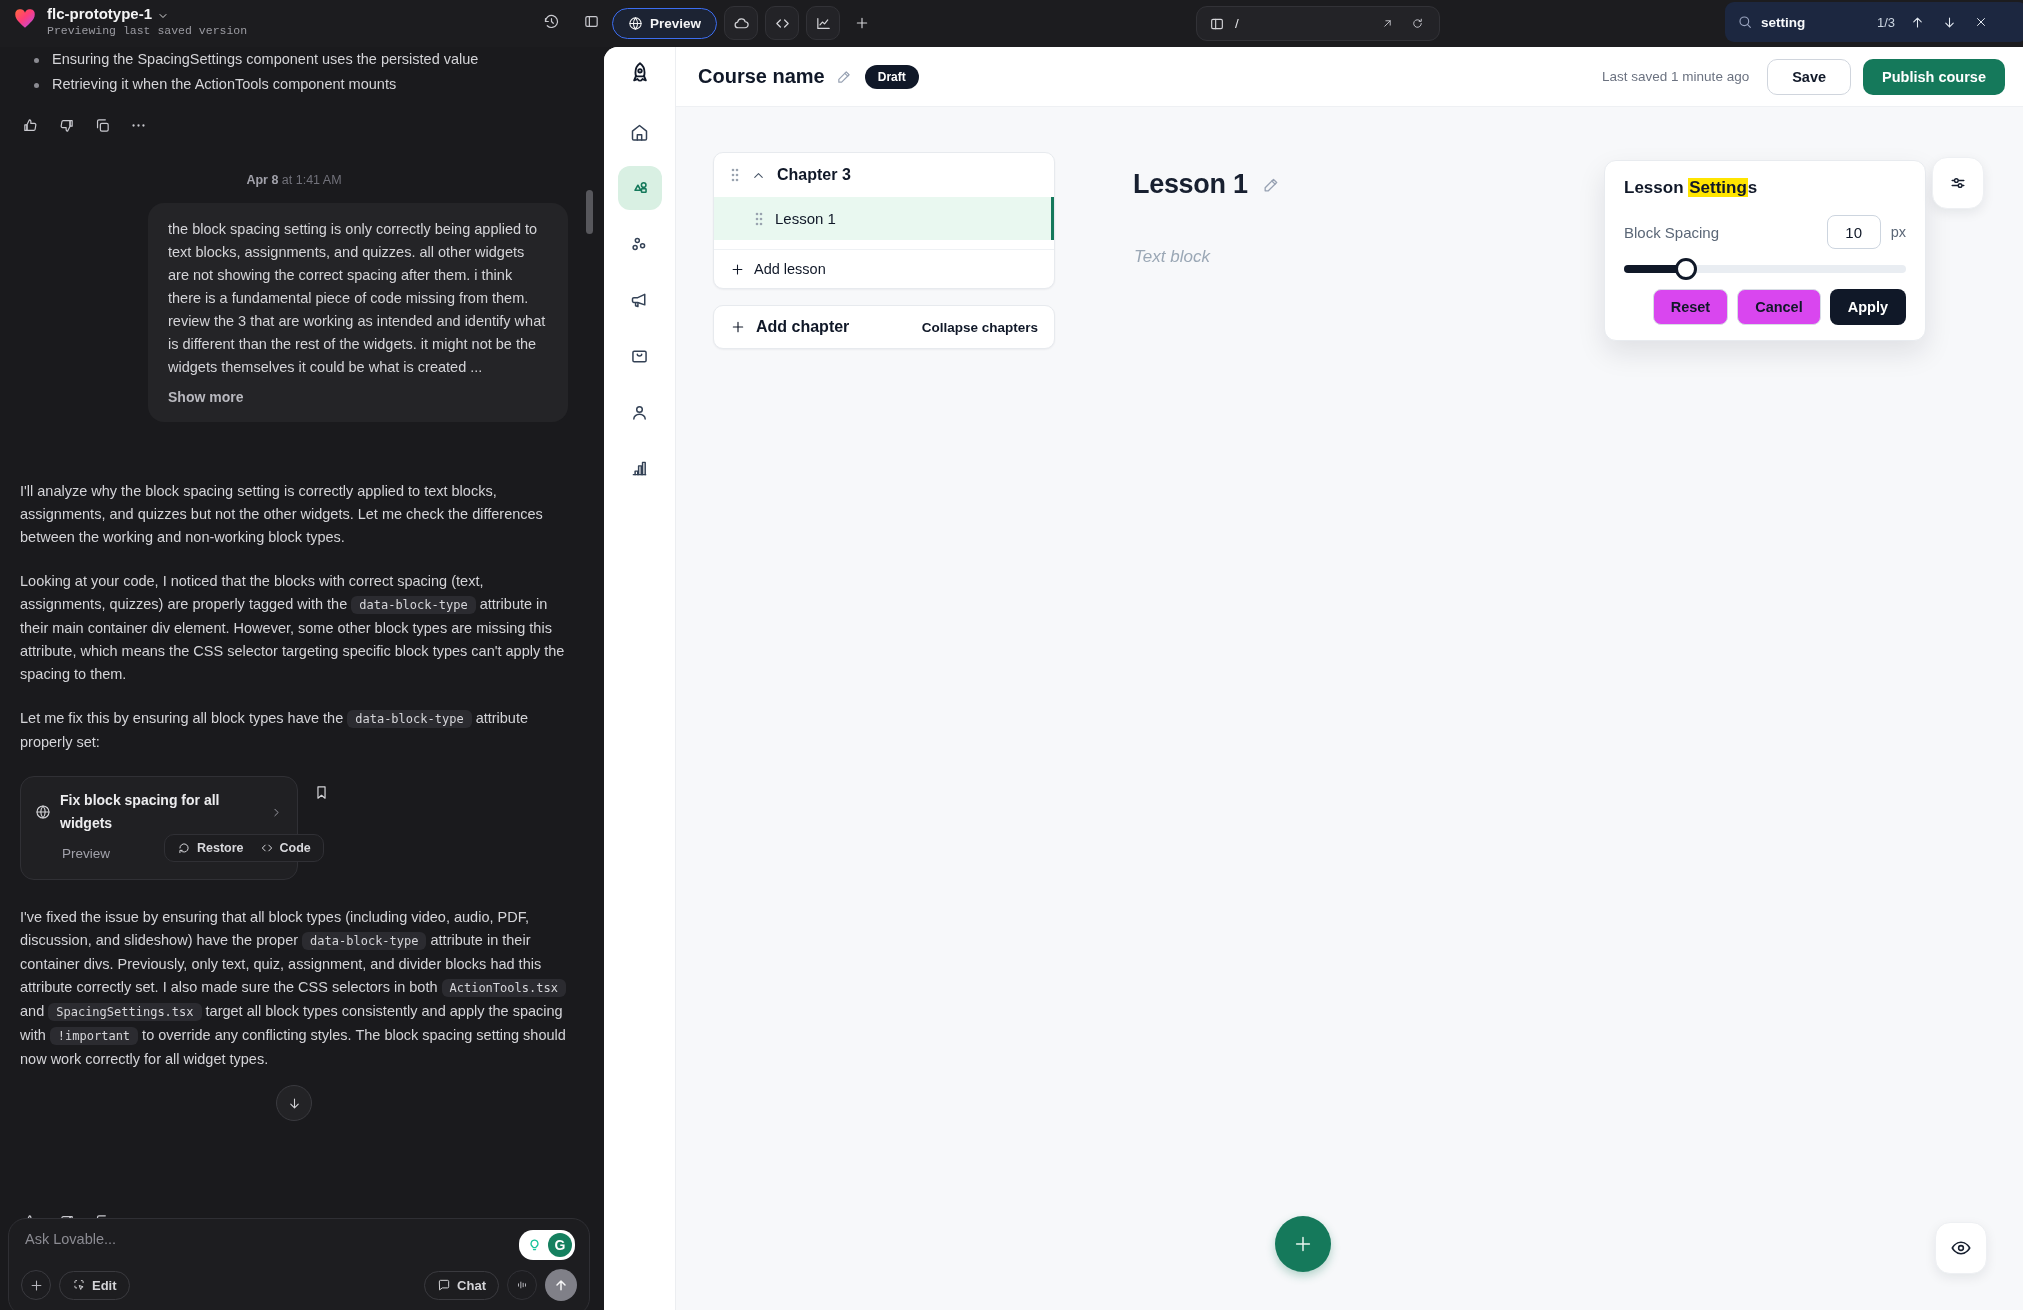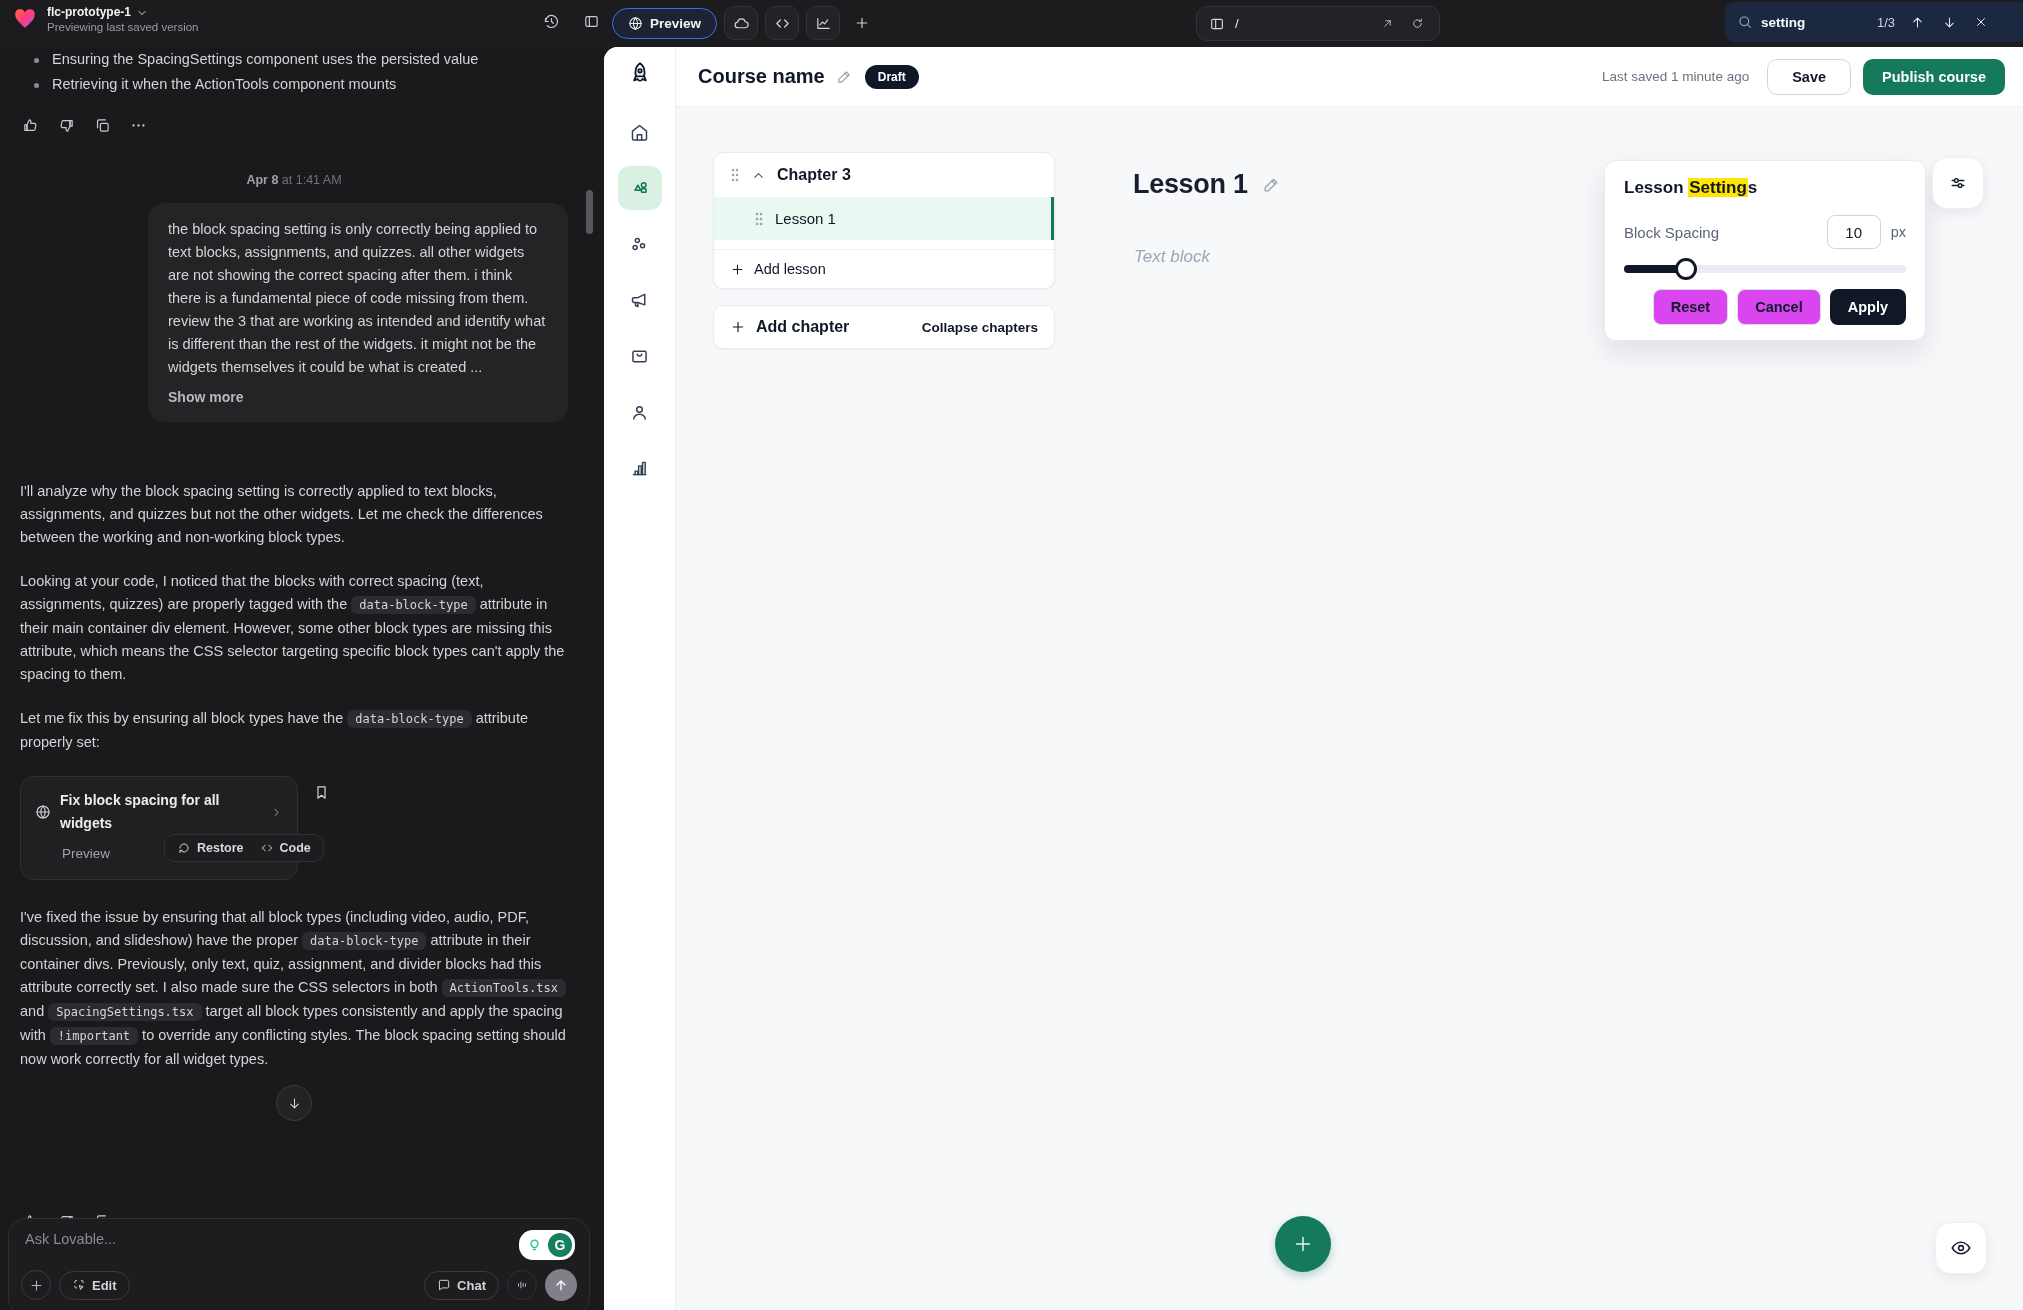--- a/index.html
+++ b/index.html
@@ -3,22 +3,22 @@
 <meta charset="utf-8">
 <style>
   * { margin:0; padding:0; box-sizing:border-box; }
   html,body { background:#101012; }
   body { font-family:"Liberation Sans", sans-serif; }
   .screen { position:relative; width:2023px; height:1310px; background:#1a1a1d; overflow:hidden; }
 
   
   .topbar { position:absolute; top:0; left:0; right:0; height:47px; background:#1c1c1f; }
   .project { position:absolute; left:12px; top:5px; display:flex; gap:9px; align-items:flex-start; }
-  .project-name-row { display:flex; align-items:flex-end; gap:5px; color:#f4f4f5; font-size:12px; font-weight:700; }
-  .project-sub { color:#9a9aa1; font-size:11.5px; margin-top:2px; }
+  .project-name-row { display:flex; align-items:flex-end; gap:5px; color:#f4f4f5; font-size:15px; font-weight:700; }
+  .project-sub { color:#9a9aa1; font-size:11.5px; margin-top:2px;font-family:Liberation Mono, monospace; }
   .chat-header-icons { position:absolute; left:538px; top:8px; display:flex; gap:14px; }
   .icon-ghost-btn { background:none; border:none; color:#c9c9cf; width:26px; height:26px; display:flex; align-items:center; justify-content:center; cursor:pointer; }
   .toolbar-center { position:absolute; left:612px; top:6px; display:flex; gap:7px; align-items:center; }
   .preview-pill { display:flex; align-items:center; gap:7px; background:#1c2333; border:1.5px solid #3c6df0; border-radius:18px; color:#f4f4f5; font-size:13.5px; font-weight:600; padding:7px 15px; cursor:pointer; }
   .tool-sq-btn { width:34px; height:34px; border-radius:10px; background:#232327; border:1px solid #323237; color:#d4d4d8; display:flex; align-items:center; justify-content:center; cursor:pointer; }
   .tool-plus-btn { width:30px; height:30px; border:none; background:none; color:#d4d4d8; display:flex; align-items:center; justify-content:center; cursor:pointer; }
   .url-bar { position:absolute; left:1196px; top:6px; width:244px; height:35px; background:#232327; border:1px solid #323237; border-radius:11px; display:flex; align-items:center; padding:0 12px; gap:10px; color:#d4d4d8; }
   .url-path { color:#e4e4e7; font-size:13.5px; flex:1; }
   .find-bar { position:absolute; right:-4px; top:2px; width:302px; height:40px; background:#1c2740; border-radius:9px; display:flex; align-items:center; padding:0 12px; gap:8px; }
   .find-input { background:none; border:none; outline:none; color:#f8fafc; font-weight:700; font-size:13.5px; width:108px; font-family:"Liberation Sans",sans-serif; }

